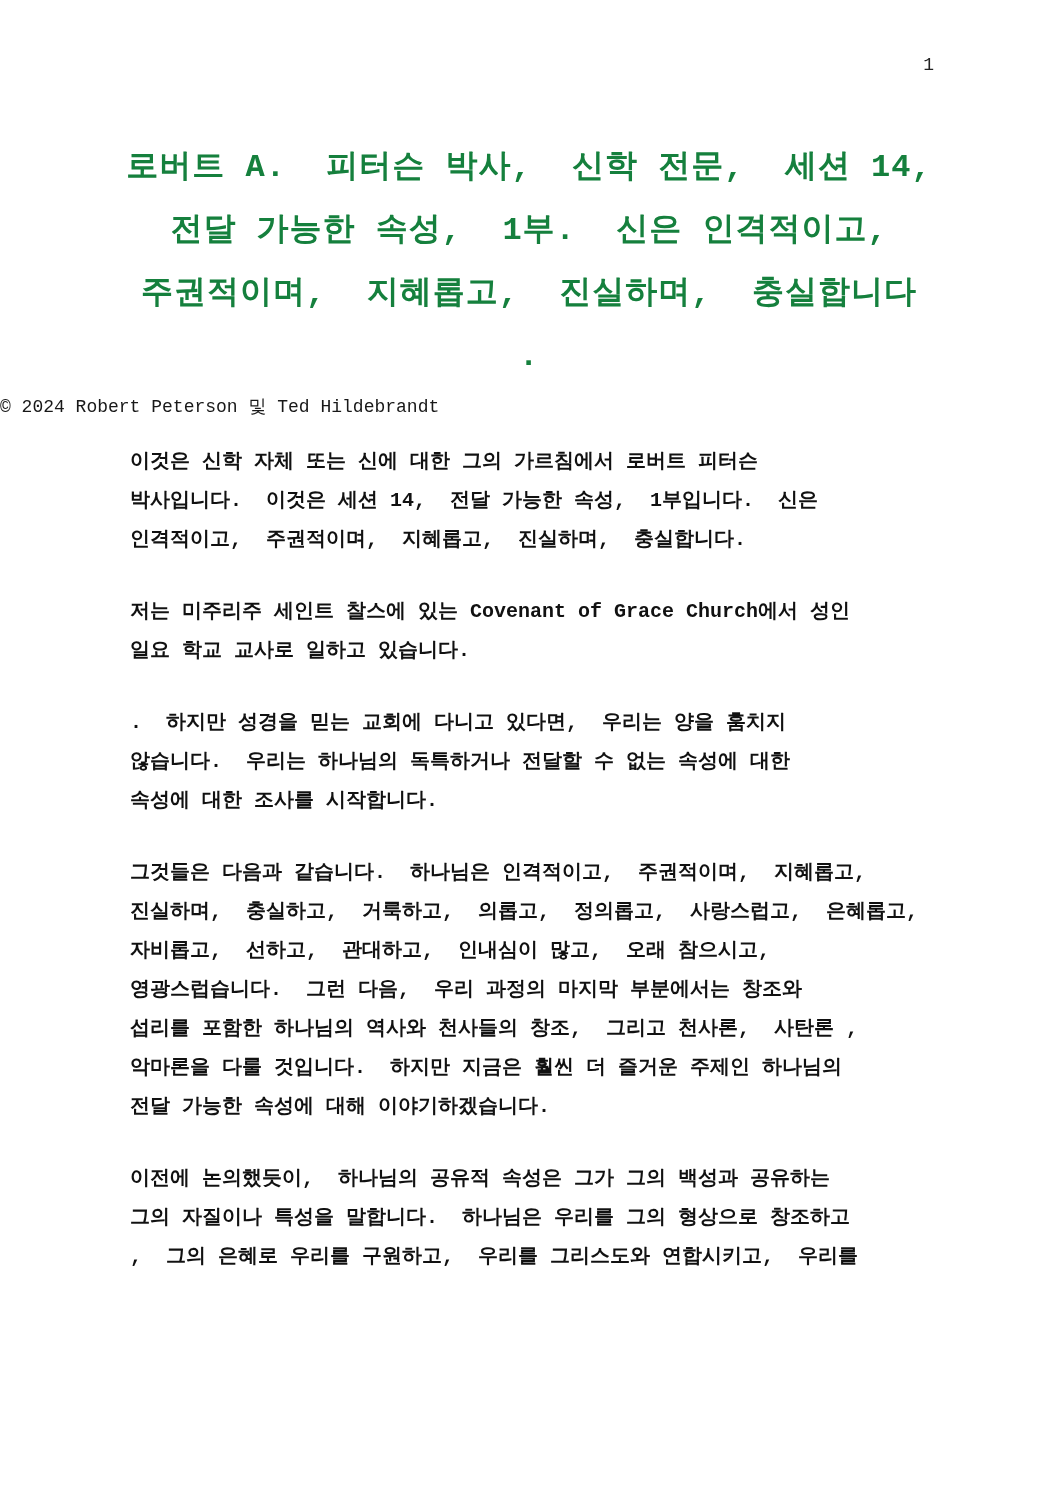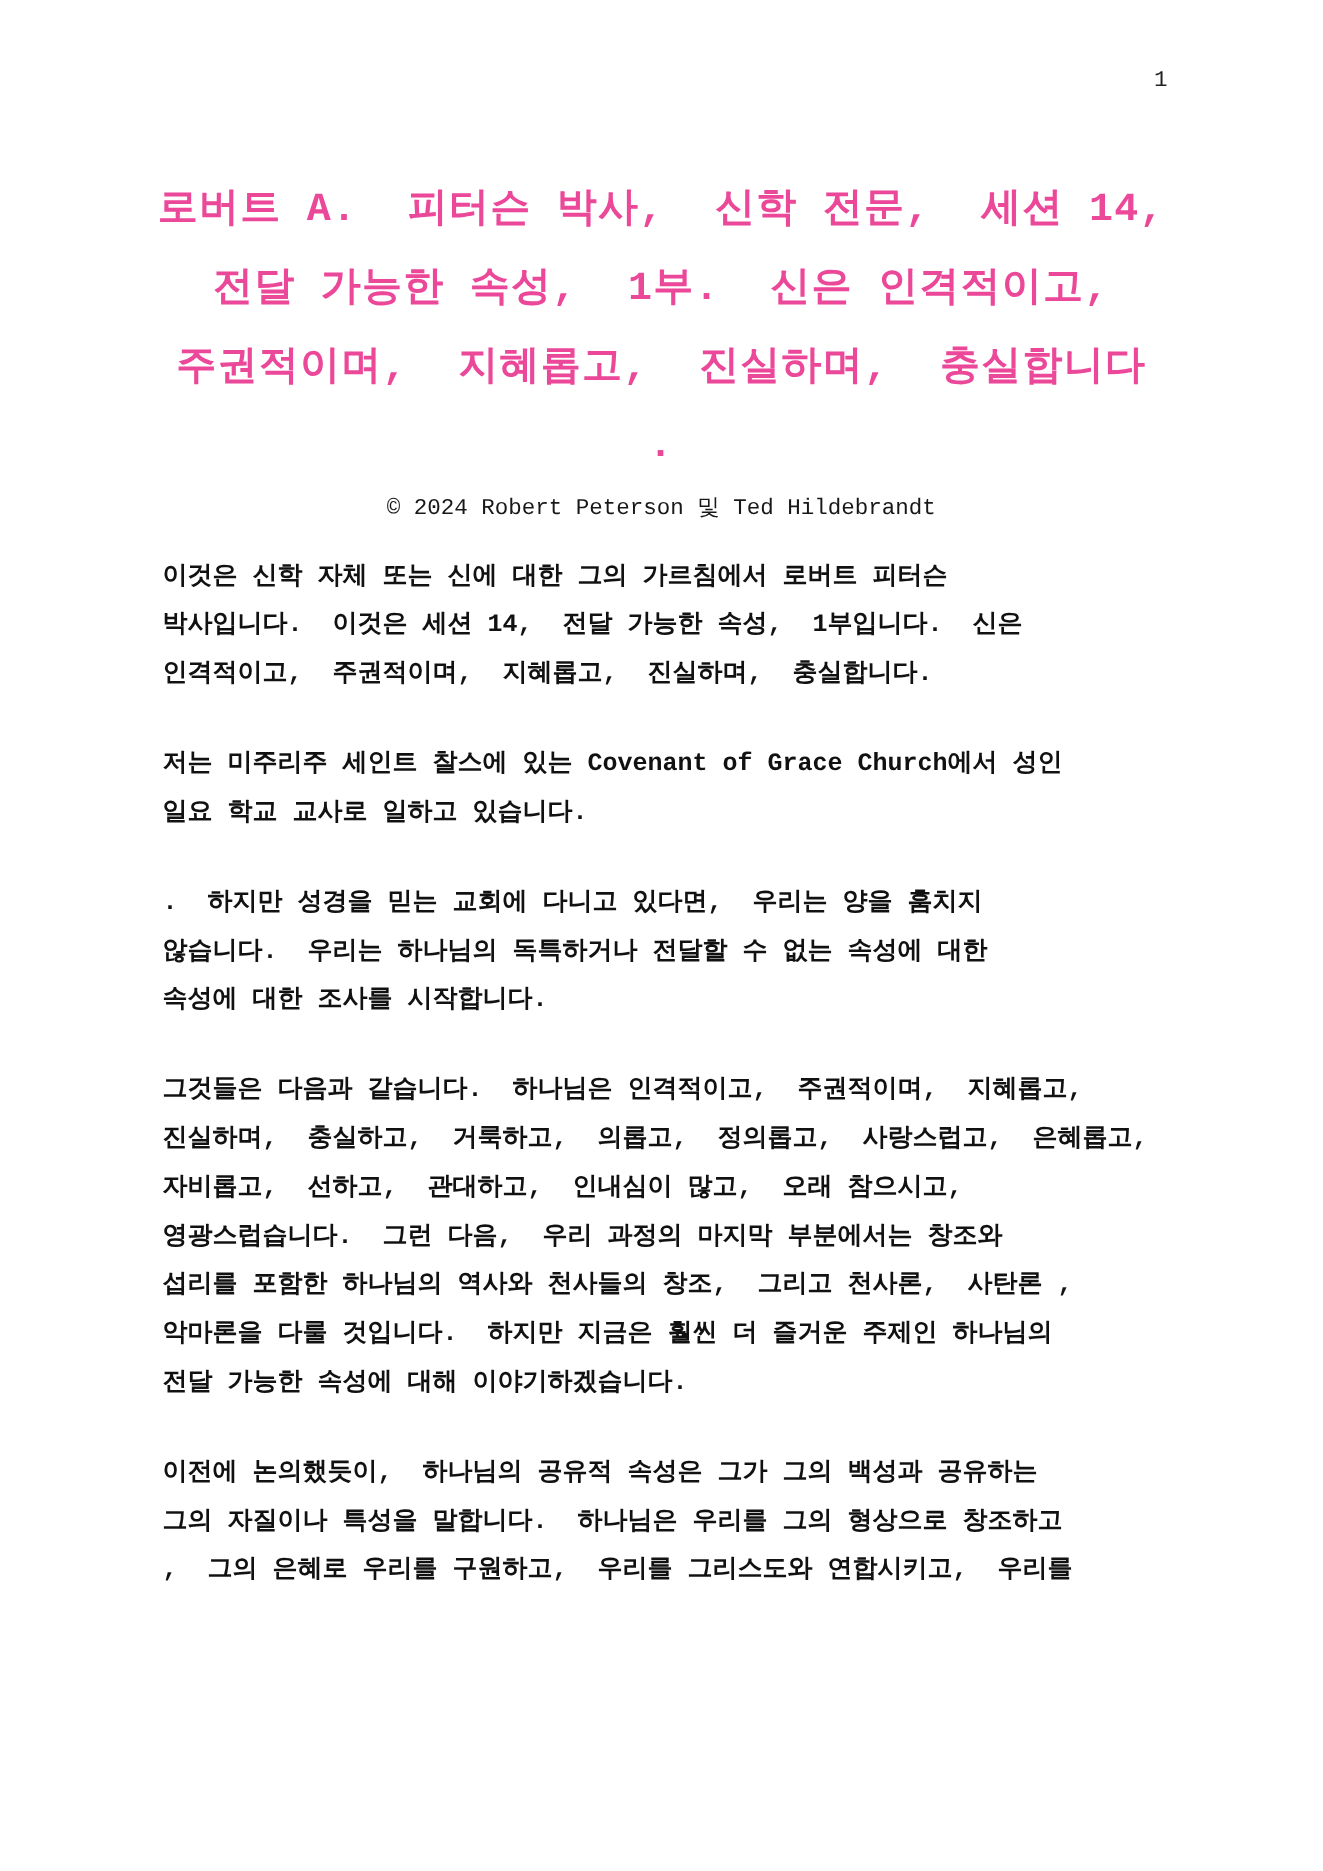--- a/index.html
+++ b/index.html
@@ -23,29 +23,29 @@
     color: #222222;
   }
   .doc-title {
     margin: 0;
     padding: 136px 60px 0 60px;
     text-align: center;
     font-size: 32px;
     font-weight: 700;
     line-height: 63px;
     letter-spacing: 1px;
-    color: #ec4899;
+    color: #15803d;
   }
   .doc-title .title-line {
     display: block;
     white-space: pre;
   }
   .copyright {
     margin: 6px 0 0 0;
-    text-align: center;
+    text-align: left;
     font-size: 18px;
     line-height: 26px;
     white-space: pre;
     color: #181818;
   }
   .doc-body {
     padding: 22px 120px 0 130px;
     font-size: 20px;
     line-height: 39px;
   }

